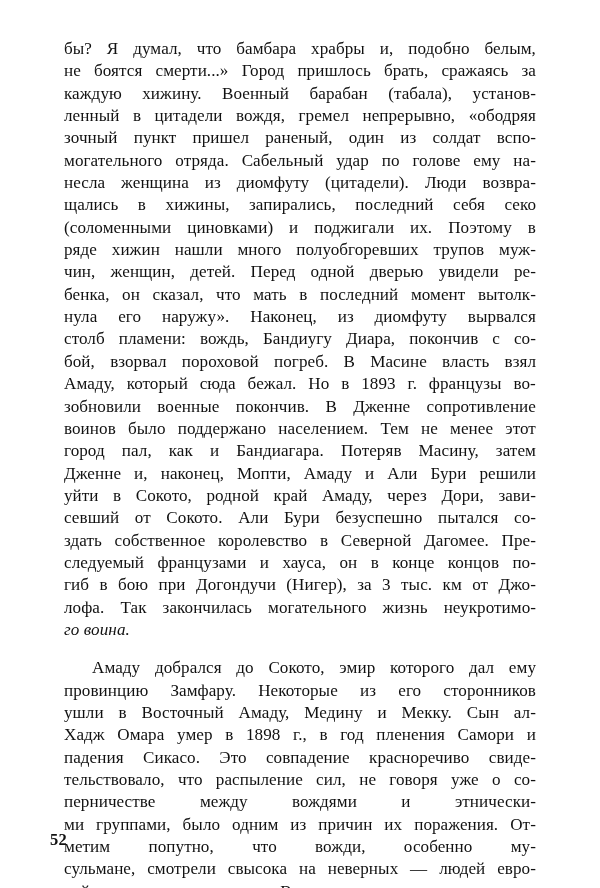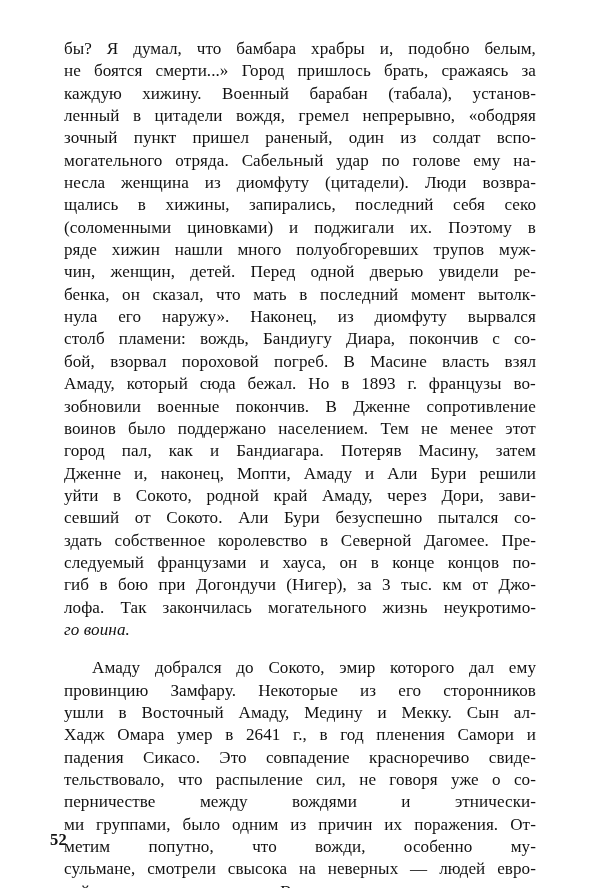--- a/index.html
+++ b/index.html
@@ -391,21 +391,21 @@
           <span class="w">и</span>
           <span class="w">Мекку.</span>
           <span class="w">Сын</span>
           <span class="w">ал-</span>
         </div>
         <div class="line j">
           <span class="w">Хадж</span>
           <span class="w">Омара</span>
           <span class="w">умер</span>
           <span class="w">в</span>
-          <span class="w">2641</span>
+          <span class="w">1898</span>
           <span class="w">г.,</span>
           <span class="w">в</span>
           <span class="w">год</span>
           <span class="w">пленения</span>
           <span class="w">Самори</span>
           <span class="w">и</span>
         </div>
         <div class="line j">
           <span class="w">падения</span>
           <span class="w">Сикасо.</span>

